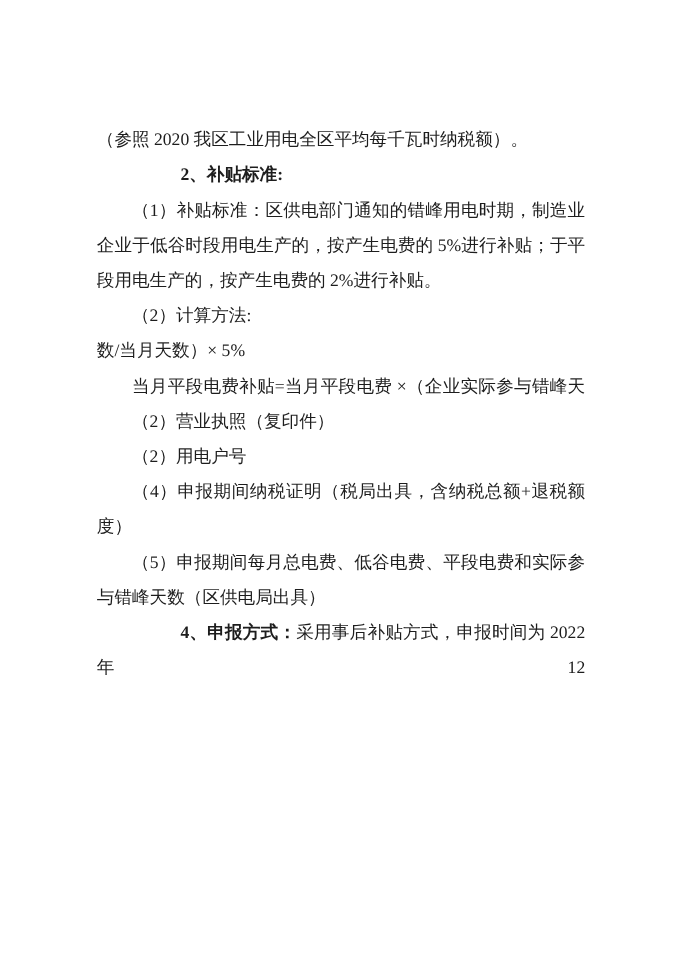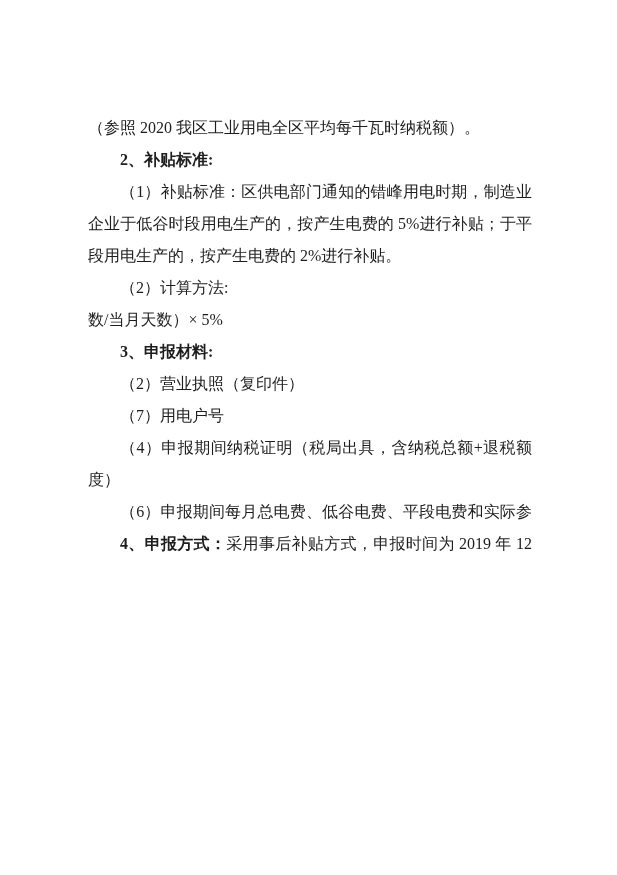--- a/index.html
+++ b/index.html
@@ -32,35 +32,37 @@
   .line.indent-2 {
     text-indent: 2em;
   }
   .line.full {
     text-align: justify;
     text-align-last: justify;
     text-justify: inter-character;
   }
   .line .bold {
     font-weight: 700;
+    margin-left: 44px;
   }
 </style>
 </head>
 <body>
 
 <div class="page">
   <div class="doc-body">
       <div class="line indent-0"><span>（参照 2020 我区工业用电全区平均每千瓦时纳税额）。</span></div>
       <div class="line indent-2"><span class="bold">2、补贴标准:</span></div>
       <div class="line indent-2 full"><span>（1）补贴标准：区供电部门通知的错峰用电时期，制造业</span></div>
       <div class="line indent-0 full"><span>企业于低谷时段用电生产的，按产生电费的 5%进行补贴；于平</span></div>
       <div class="line indent-0"><span>段用电生产的，按产生电费的 2%进行补贴。</span></div>
       <div class="line indent-2"><span>（2）计算方法:</span></div>
       <div class="line indent-0"><span>数/当月天数）× 5%</span></div>
-      <div class="line indent-2"><span class="bold">3、申报材料:</span></div>
+      <div class="line indent-2 full"><span>当月平段电费补贴=当月平段电费 ×（企业实际参与错峰天</span></div>
       <div class="line indent-2"><span>（2）营业执照（复印件）</span></div>
-      <div class="line indent-2"><span>（7）用电户号</span></div>
+      <div class="line indent-2"><span>（2）用电户号</span></div>
       <div class="line indent-2 full"><span>（4）申报期间纳税证明（税局出具，含纳税总额+退税额</span></div>
       <div class="line indent-0"><span>度）</span></div>
-      <div class="line indent-2 full"><span>（6）申报期间每月总电费、低谷电费、平段电费和实际参</span></div>
-      <div class="line indent-2 full"><span class="bold">4、申报方式：</span><span>采用事后补贴方式，申报时间为 2019 年 12</span></div>
+      <div class="line indent-2 full"><span>（5）申报期间每月总电费、低谷电费、平段电费和实际参</span></div>
+      <div class="line indent-0"><span>与错峰天数（区供电局出具）</span></div>
+      <div class="line indent-2 full"><span class="bold">4、申报方式：</span><span>采用事后补贴方式，申报时间为 2022 年 12</span></div>
     </div>
 </div>
 
 </body></html>

